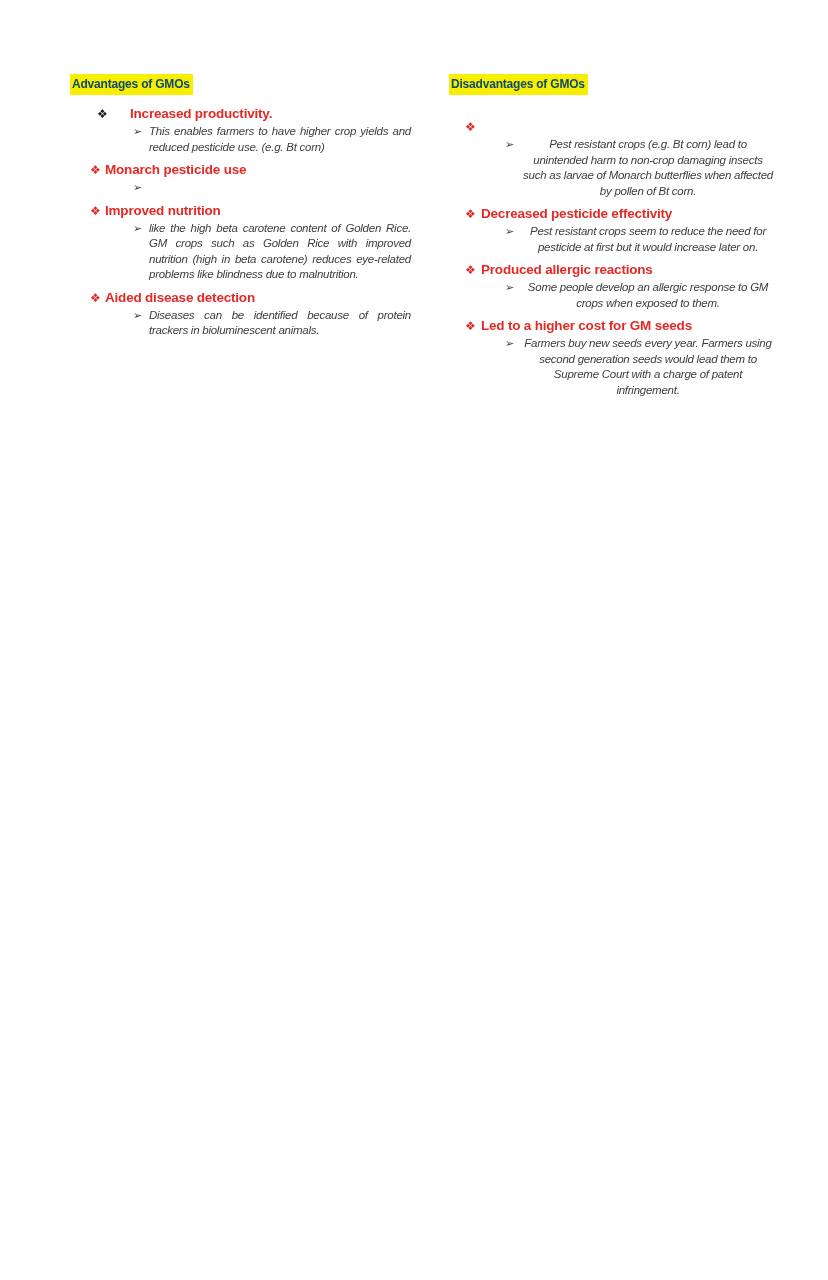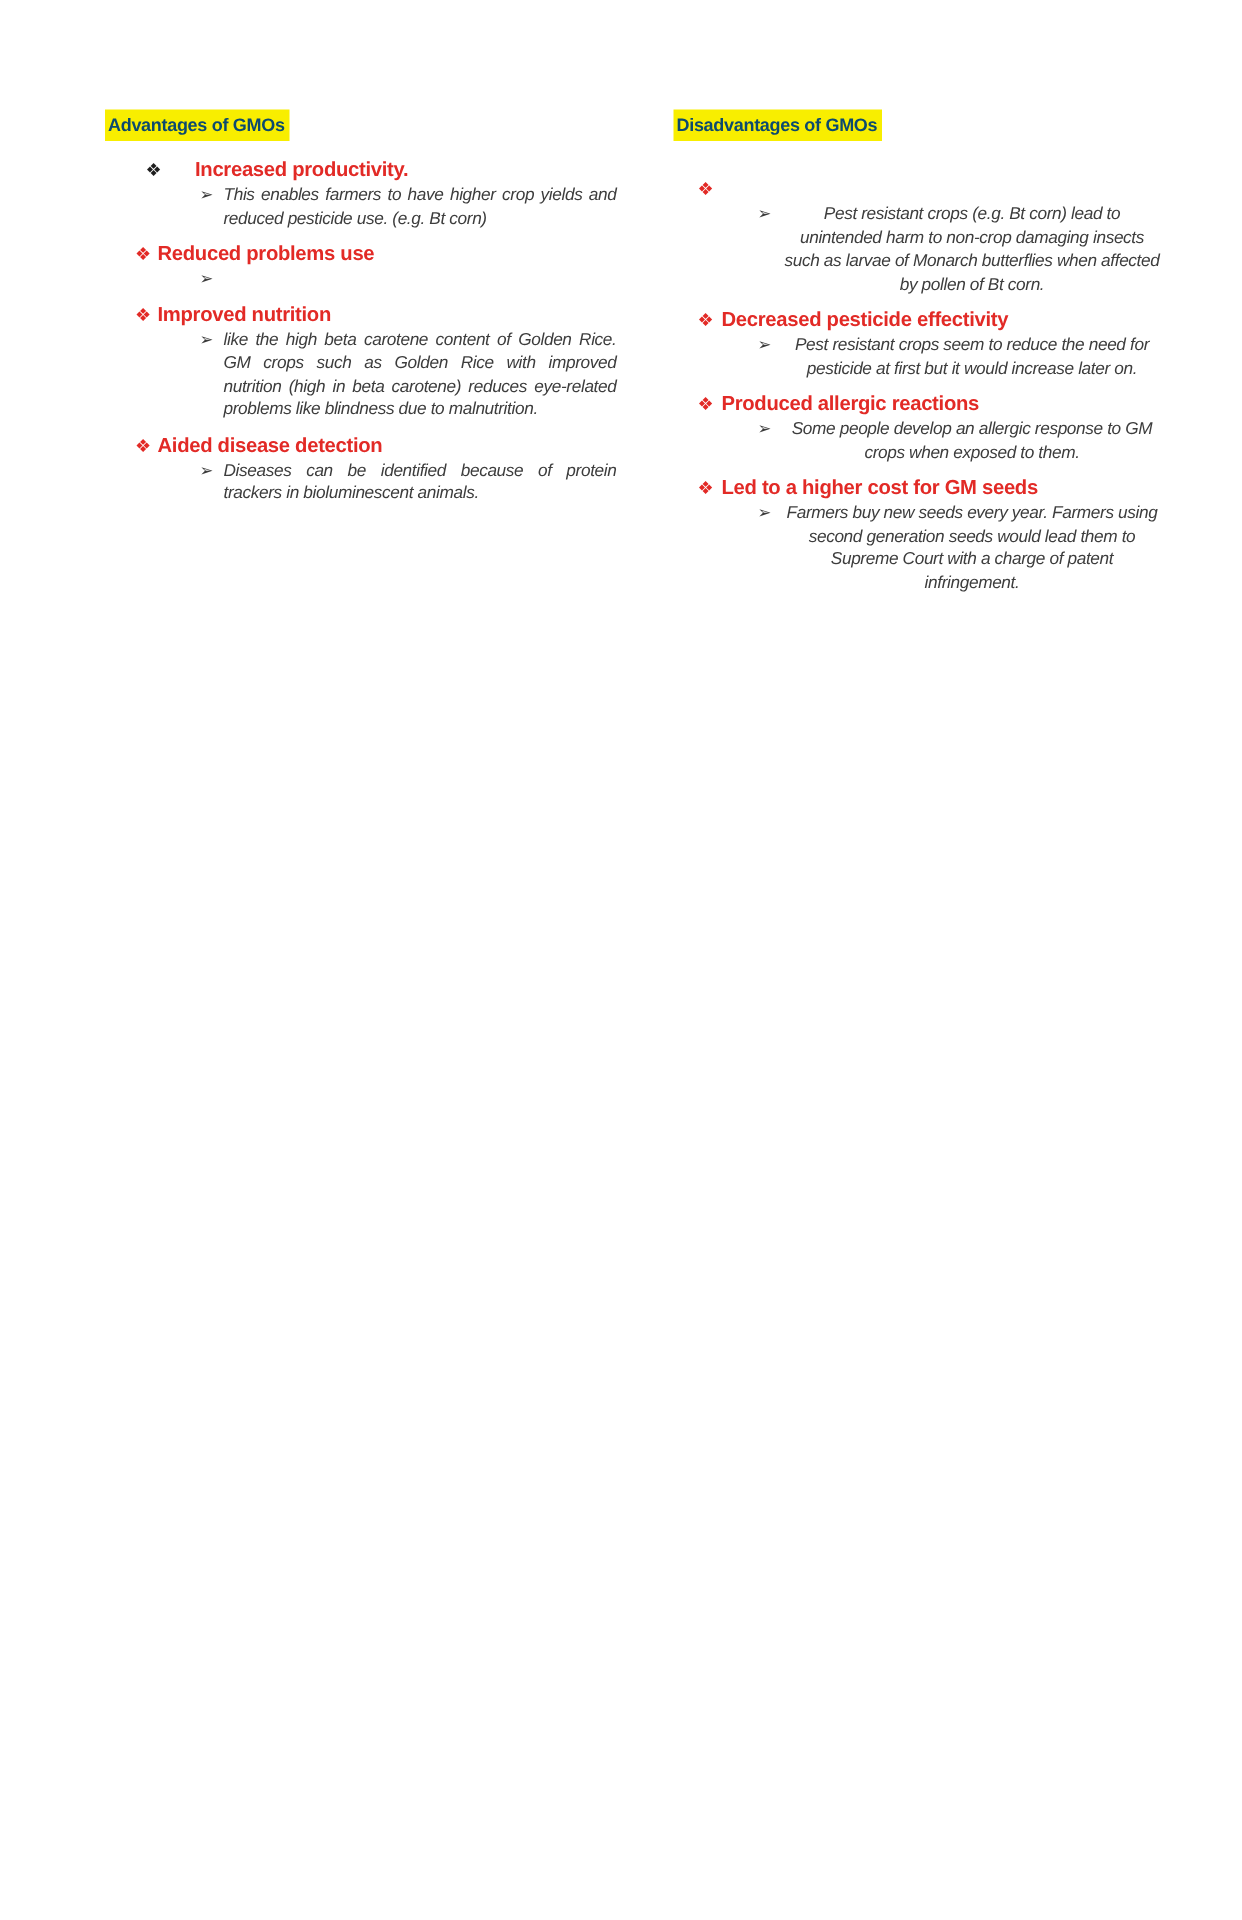--- a/index.html
+++ b/index.html
@@ -107,21 +107,21 @@
         </div>
         <div class="point">
           <span class="arrow">➢</span>
           <span class="p-text">This enables farmers to have higher crop yields and reduced pesticide use. (e.g. Bt corn)</span>
         </div>
       </div>
 
       <div class="item">
         <div class="item-heading">
           <span class="diamond">❖</span>
-          <span class="h-text">Reduced problems use</span>
+          <span class="h-text">Monarch pesticide use</span>
         </div>
         <div class="point">
           <span class="arrow">➢</span>
         </div>
       </div>
 
       <div class="item">
         <div class="item-heading">
           <span class="diamond">❖</span>
           <span class="h-text">Improved nutrition</span>

